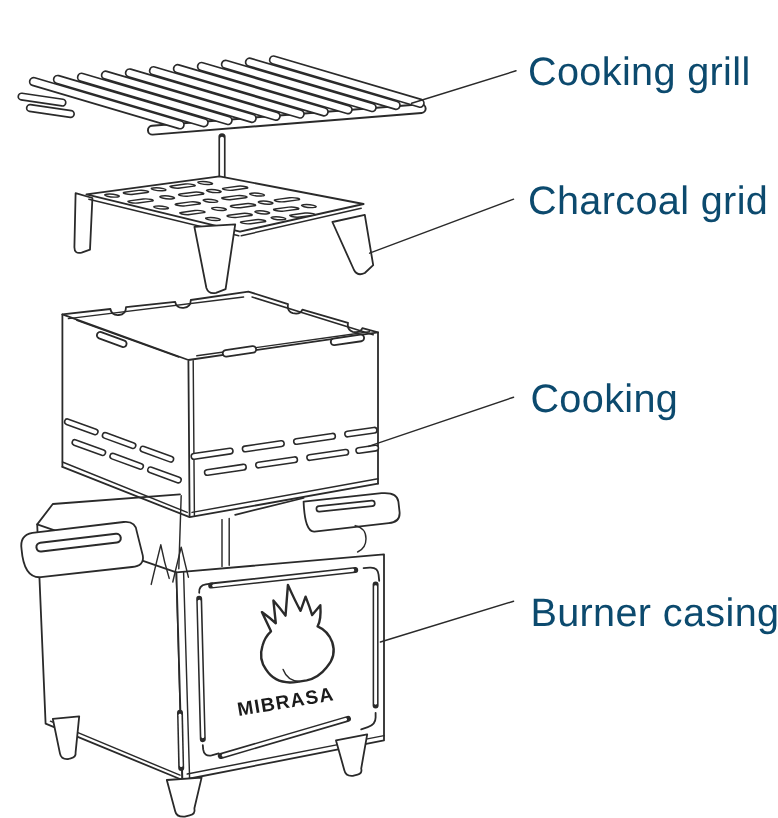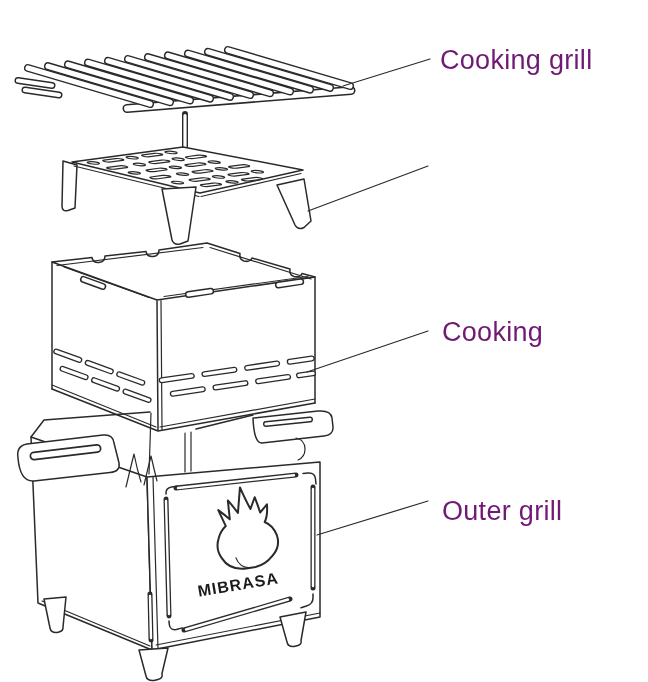--- a/index.html
+++ b/index.html
@@ -5,21 +5,21 @@
   html,body{margin:0;padding:0;background:#ffffff;}
   .stage{position:relative;width:648px;height:682px;background:#ffffff;overflow:hidden;
          font-family:"Liberation Sans", sans-serif;}
   svg{position:absolute;left:0;top:0;}
   .ln{stroke:#2a2a2a;stroke-width:1.5;fill:none;stroke-linecap:round;stroke-linejoin:round;}
   .thin{stroke:#2a2a2a;stroke-width:1.2;fill:none;stroke-linecap:round;stroke-linejoin:round;}
   .fillw{fill:#ffffff;stroke:#2a2a2a;stroke-width:1.5;stroke-linejoin:round;}
   .dk{stroke:#2a2a2a;fill:none;stroke-linecap:round;}
   .wt{stroke:#ffffff;fill:none;stroke-linecap:round;}
   .hole{fill:#ffffff;stroke:#2a2a2a;stroke-width:1.2;vector-effect:non-scaling-stroke;}
-  .part-label{position:absolute;font-size:27px;line-height:30px;color:#701a75;
+  .part-label{position:absolute;font-size:33px;line-height:30px;color:#0c4a6e;
               letter-spacing:0.3px;white-space:nowrap;}
   .brand{font-family:"Liberation Sans", sans-serif;font-weight:700;font-size:16px;
          letter-spacing:1px;fill:#1b1b1b;}
 </style>
 </head>
 <body>
 
 <div class="stage">
 <svg width="648" height="682" viewBox="0 0 648 682">
 
@@ -234,15 +234,16 @@
 
   <g>
     <line class="thin" x1="343" y1="86" x2="430" y2="59"></line>
     <line class="thin" x1="308" y1="211" x2="428" y2="166"></line>
     <line class="thin" x1="307" y1="372" x2="428" y2="331"></line>
     <line class="thin" x1="317" y1="535" x2="428" y2="501"></line>
   </g>
 </svg>
 
   <div class="part-label" style="left:440px;top:45px">Cooking grill</div>
+  <div class="part-label" style="left:440px;top:152px">Charcoal grid</div>
   <div class="part-label" style="left:442px;top:317px">Cooking</div>
-  <div class="part-label" style="left:442px;top:496px">Outer grill</div>
+  <div class="part-label" style="left:442px;top:496px">Burner casing</div>
 </div>
 
 </body></html>

